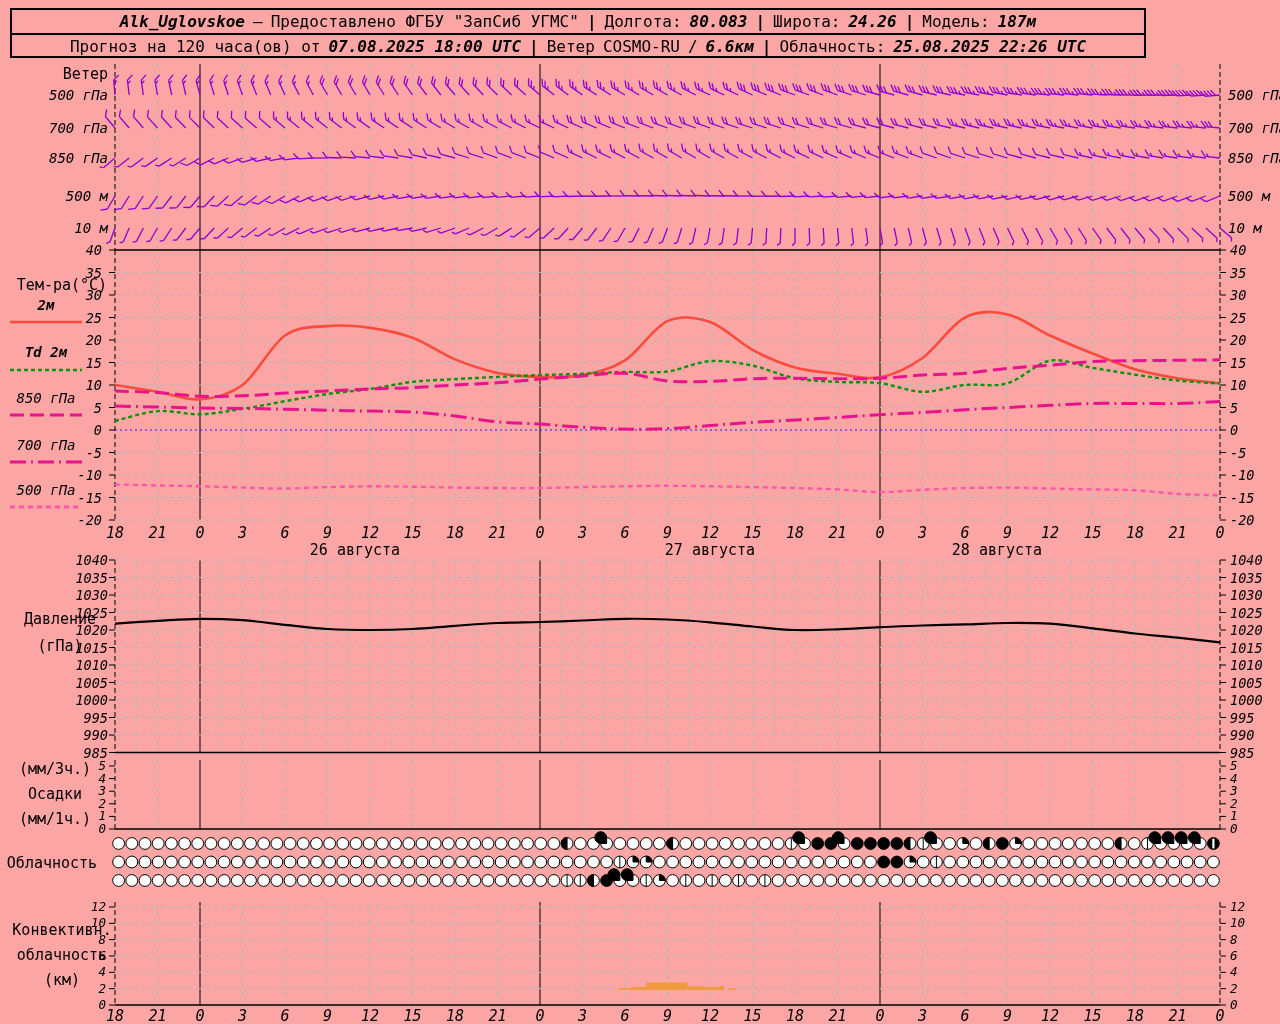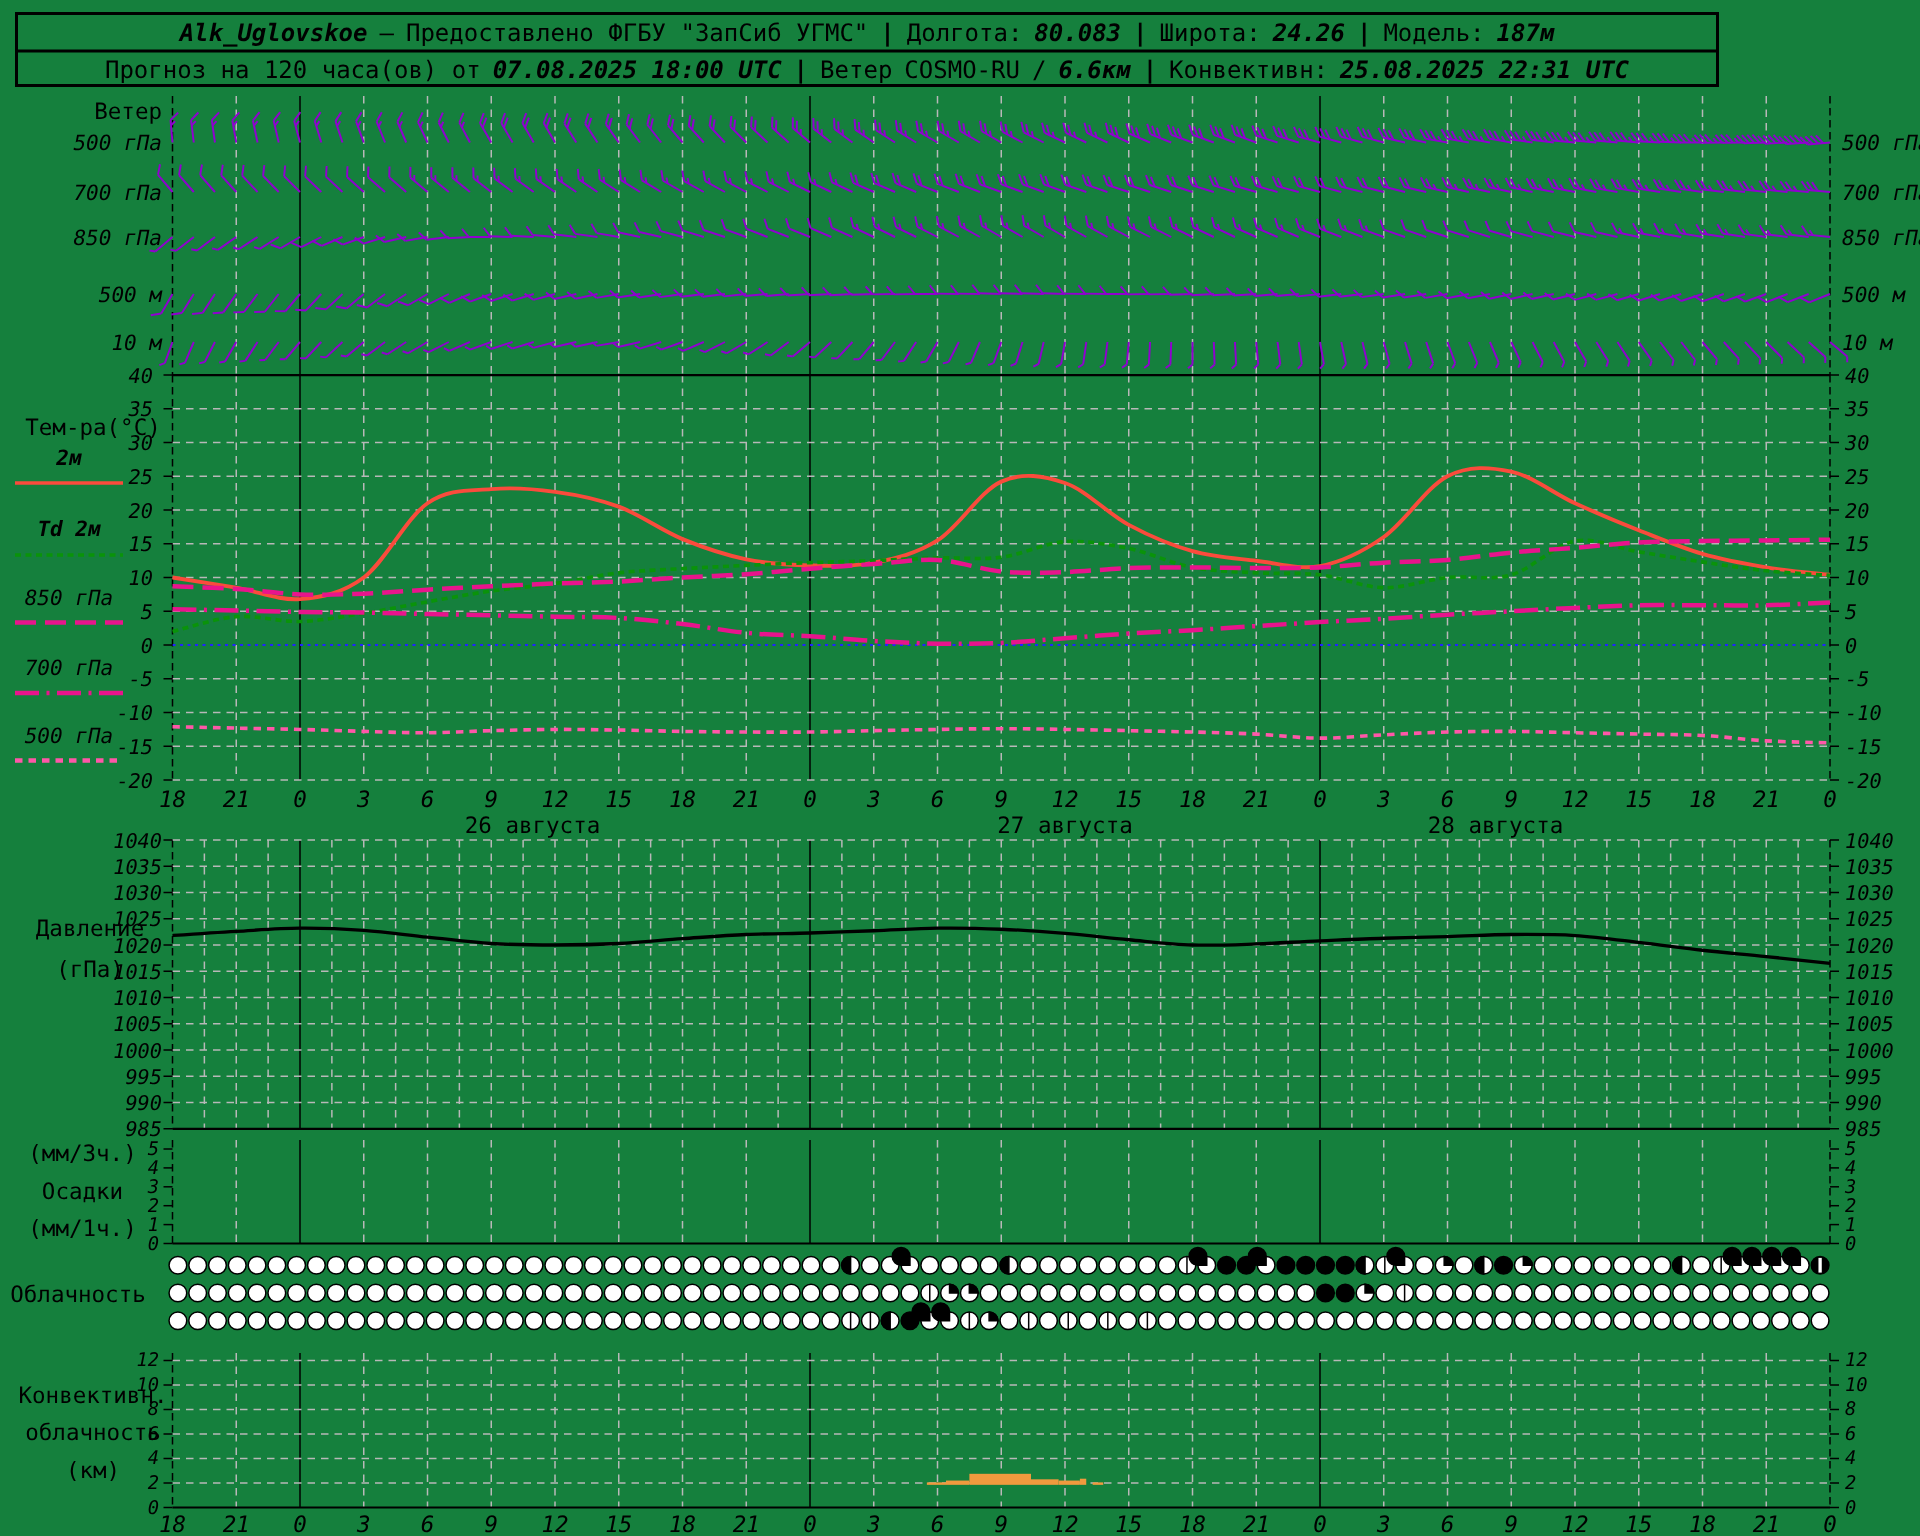--- a/index.html
+++ b/index.html
@@ -1,16 +1,16 @@
 <!DOCTYPE html>
 <html><head>
 <meta charset="utf-8">
 <style>
   html,body{margin:0;padding:0;background:#fff;}
-  #page{position:relative;width:1280px;height:1024px;background:#15803d;overflow:hidden;
+  #page{position:relative;width:1280px;height:1024px;background:#fca5a5;overflow:hidden;
         font-family:"DejaVu Sans Mono",monospace;}
   #hdr{position:absolute;left:10px;top:8px;width:1136px;height:50px;border:2px solid #000;box-sizing:border-box;}
   .hrow{height:23px;display:flex;align-items:center;justify-content:center;white-space:nowrap;
         font-size:16px;color:#000;}
   .hrow.first{border-bottom:2px solid #000;}
   .hrow span{padding:0 4px;}
   .bi{font-weight:bold;font-style:italic;}
   .b{font-weight:normal;}
   .pipe{font-weight:bold;padding:0 6px;}
   svg text{fill:#000;}
@@ -36,22 +36,22 @@
       </div>
     <div class="hrow">
         <span>Прогноз на 120 часа(ов) от</span>
         <span class="bi">07.08.2025 18:00 UTC</span>
         <span class="pipe">|</span>
         <span>Ветер</span>
         <span class="b">COSMO-RU</span>
         <span class="b">/</span>
         <span class="bi">6.6км</span>
         <span class="pipe">|</span>
-        <span>Конвективн:</span>
-        <span class="bi">25.08.2025 22:31 UTC</span>
+        <span>Облачность:</span>
+        <span class="bi">25.08.2025 22:26 UTC</span>
       </div>
   </div>
 
   <svg id="chart" width="1280" height="1024" viewBox="0 0 1280 1024" style="position:absolute;left:0;top:0;">
       <g>
         <line x1="115" y1="64" x2="115" y2="250" stroke-width="1" stroke="#000" stroke-dasharray="5 3"></line>
         <line x1="157.5" y1="64" x2="157.5" y2="250" stroke-width="1" stroke="#b8b8b8" stroke-dasharray="5 4"></line>
         <line x1="200" y1="64" x2="200" y2="250" stroke-width="1" stroke="#000"></line>
         <line x1="242.5" y1="64" x2="242.5" y2="250" stroke-width="1" stroke="#b8b8b8" stroke-dasharray="5 4"></line>
         <line x1="285" y1="64" x2="285" y2="250" stroke-width="1" stroke="#b8b8b8" stroke-dasharray="5 4"></line>

